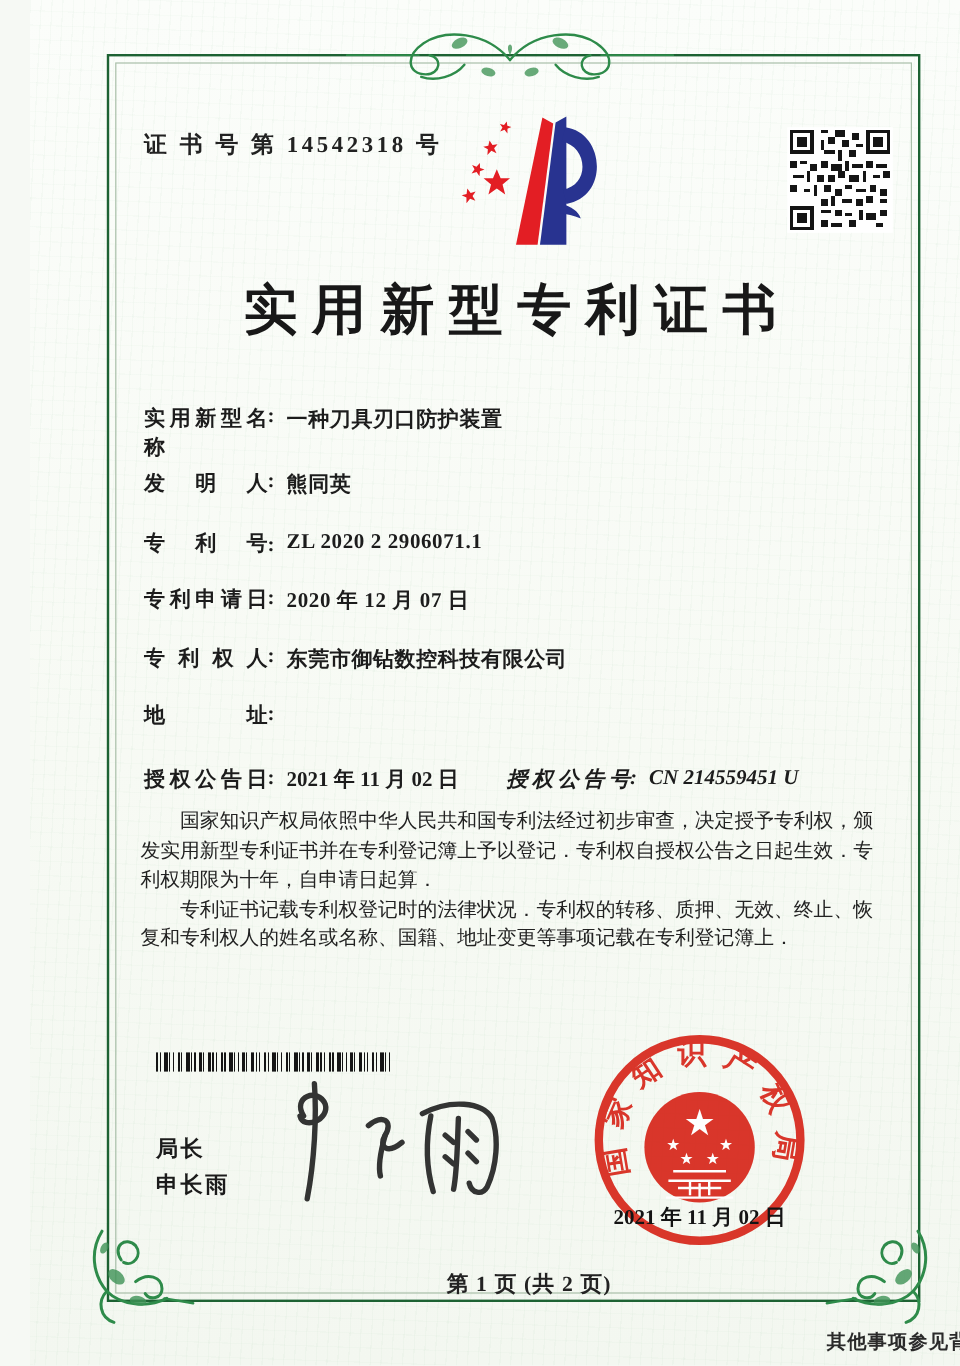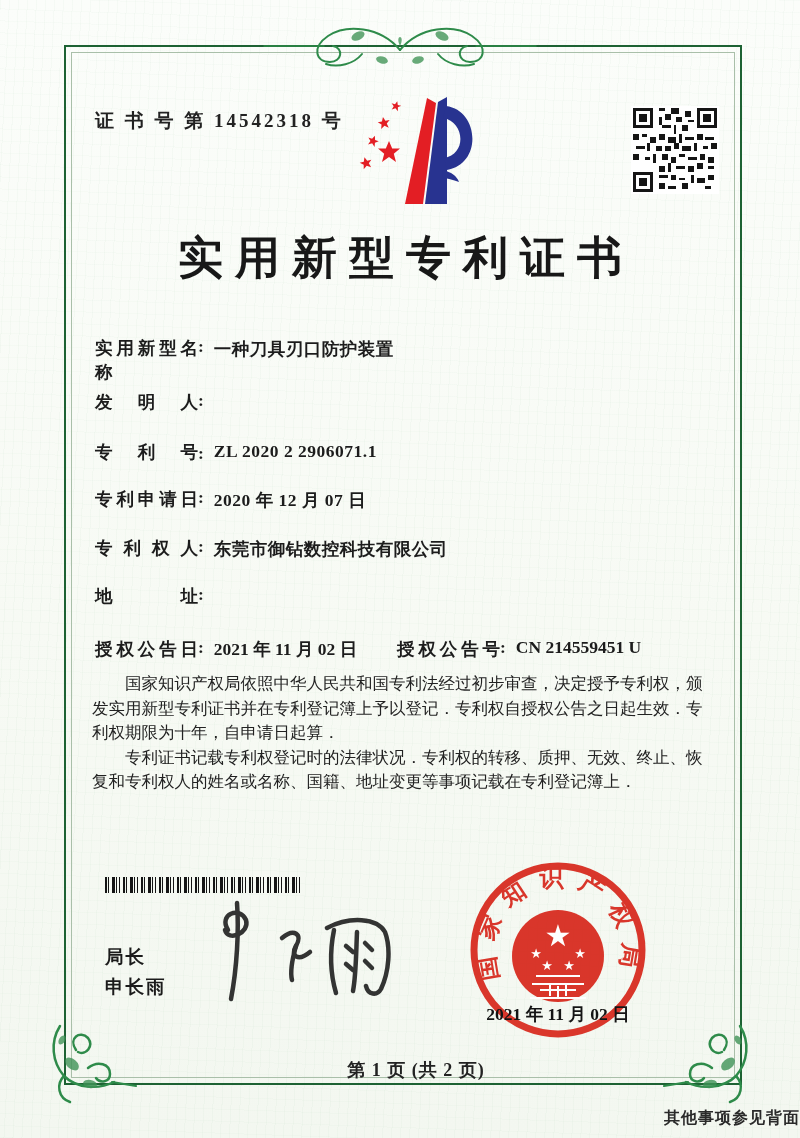--- a/index.html
+++ b/index.html
@@ -8,20 +8,21 @@
     font-family:"Liberation Serif","DejaVu Serif",serif;
     background:#f6f9f4;
     position:relative;overflow:hidden;
   }
   .page{
     position:absolute;inset:0;
     background:
       repeating-linear-gradient(93deg, rgba(140,190,150,0.055) 0 1px, rgba(255,255,255,0) 1px 9px),
       repeating-linear-gradient(2deg, rgba(150,200,160,0.045) 0 1px, rgba(255,255,255,0) 1px 12px),
       linear-gradient(180deg,#fbfdfa 0%,#f7faf4 55%,#f3f7f0 100%);
+    margin-left: 25px;
   }
   
   .frame-outer{
     position:absolute;left:64px;top:45px;width:678px;height:1040px;
     border:2.5px solid #1d6233;box-sizing:border-box;
   }
   .frame-inner{
     position:absolute;left:71px;top:52px;width:664px;height:1026px;
     border:1px solid #a9bfa9;box-sizing:border-box;
   }
@@ -235,20 +236,21 @@
   <h1 class="title">实用新型专利证书</h1>
 
   <div class="row" style="top:336px;">
     <span class="row-label">实用新型名称</span>
     <span class="row-colon">:</span>
     <span class="row-value">一种刀具刃口防护装置</span>
   </div>
   <div class="row" style="top:390px;">
     <span class="row-label">发明人</span>
     <span class="row-colon">:</span>
+    <span class="row-value">熊同英</span>
   </div>
   <div class="row" style="top:438px;align-items:flex-end;">
     <span class="row-label">专利号</span>
     <span class="row-colon">:</span>
     <span class="row-value">ZL 2020 2 2906071.1</span>
   </div>
   <div class="row" style="top:487px;">
     <span class="row-label">专利申请日</span>
     <span class="row-colon">:</span>
     <span class="row-value">2020 年 12 月 07 日</span>
@@ -261,21 +263,21 @@
   <div class="row" style="top:584px;">
     <span class="row-label">地址</span>
     <span class="row-colon">:</span>
   </div>
 
   <div class="grant-group" style="left:95px;top:637px;">
     <span class="row-label">授权公告日</span>
     <span class="row-colon">:</span>
     <span>2021 年 11 月 02 日</span>
   </div>
-  <div class="grant-group" style="left:397px;top:637px;">
+  <div class="grant-group" style="left:397px;top:637px;font-style:italic;">
     <span class="row-label">授权公告号</span>
     <span class="row-colon">:</span>
     <span>CN 214559451 U</span>
   </div>
 
   <div class="paras">
     <p>国家知识产权局依照中华人民共和国专利法经过初步审查，决定授予专利权，颁发实用新型专利证书并在专利登记簿上予以登记．专利权自授权公告之日起生效．专利权期限为十年，自申请日起算．</p>
     <p>专利证书记载专利权登记时的法律状况．专利权的转移、质押、无效、终止、恢复和专利权人的姓名或名称、国籍、地址变更等事项记载在专利登记簿上．</p>
   </div>
 

